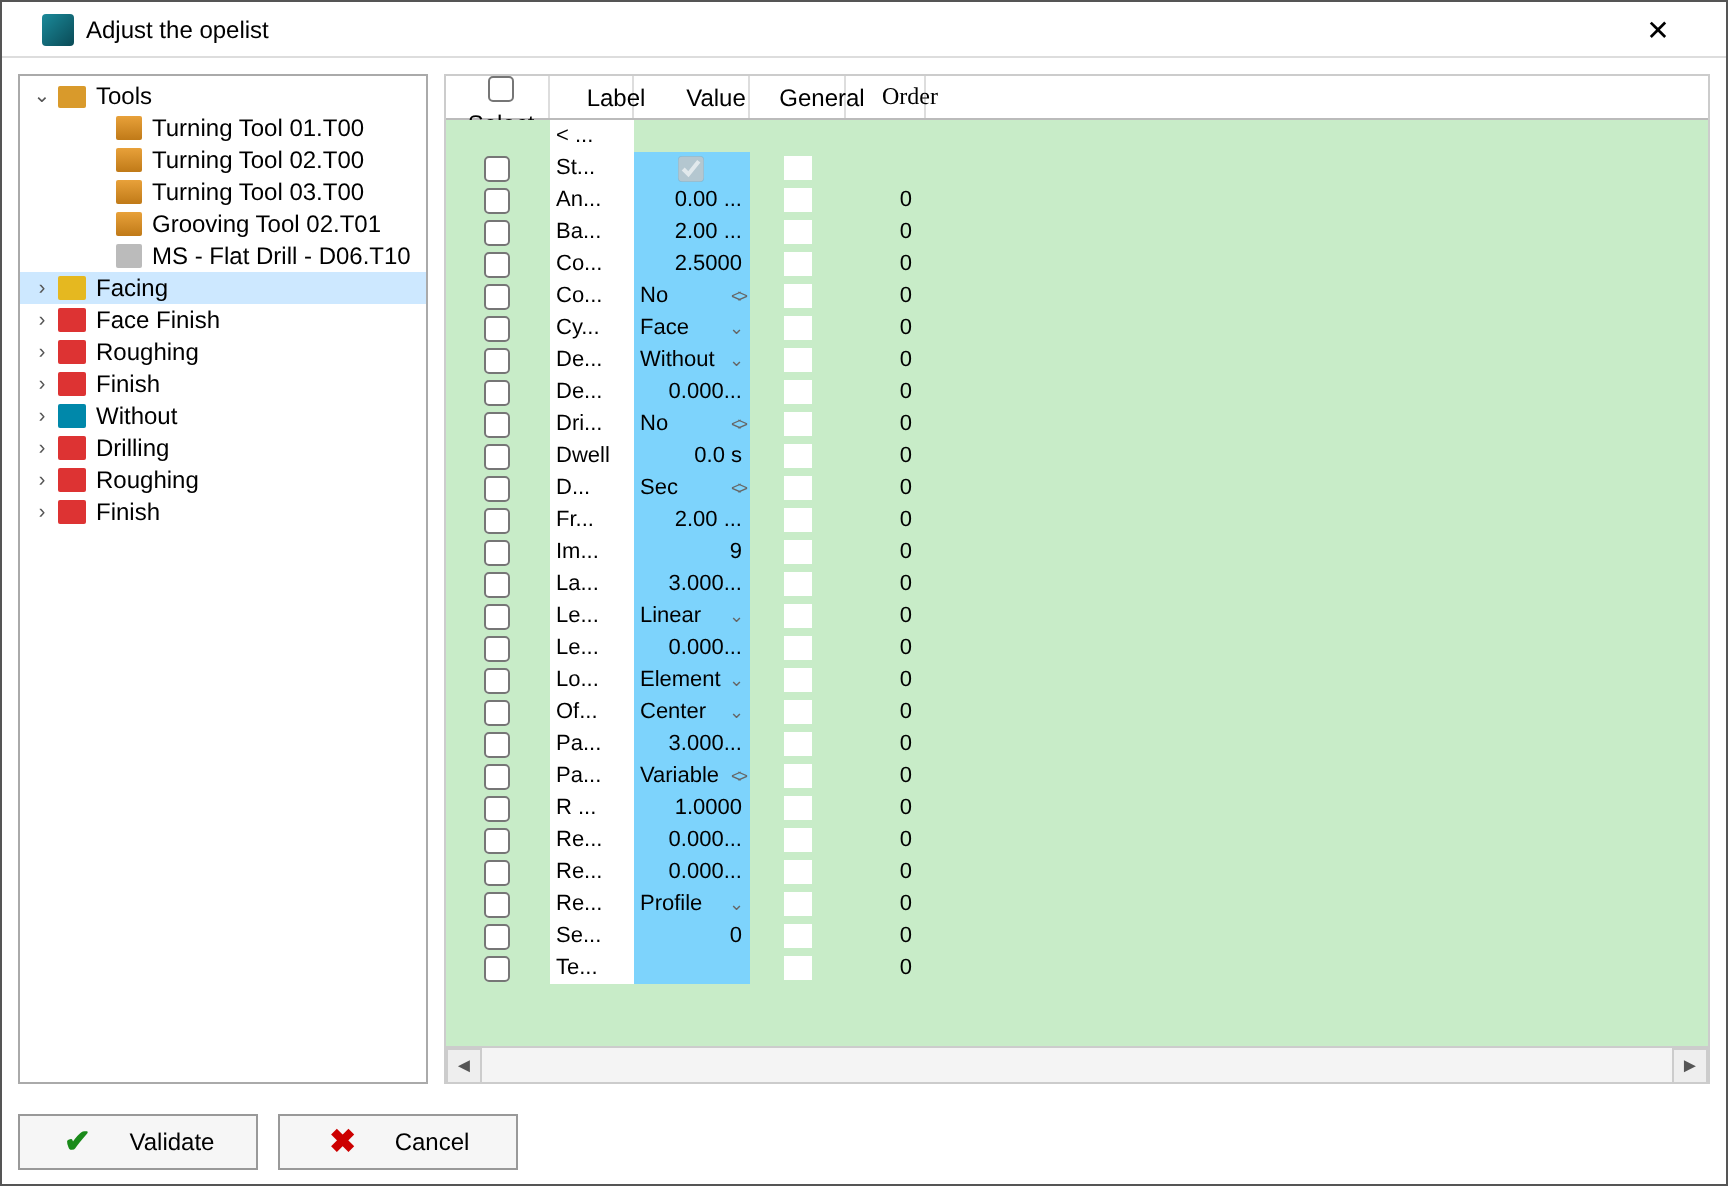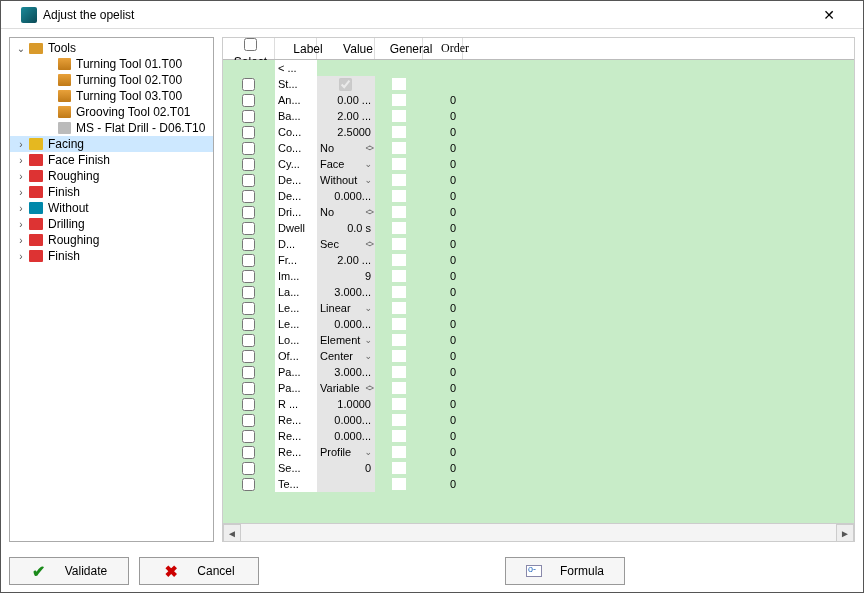--- a/index.html
+++ b/index.html
@@ -36,21 +36,21 @@
   .col-lab { width: 42px; }
   .col-val { width: 58px; }
   .col-gen { width: 48px; }
   .col-ord { width: 40px; font-family: Liberation Serif, serif; }
   .grid-body { flex: 1; overflow: hidden; position: relative; background: #c8ecc8; }
   .grid-rows { overflow-y: auto; height: 100%; }
   .grid-row { display: flex; height: 16px; align-items: center; }
   .gc { height: 16px; display: flex; align-items: center; border-right: 1px solid rgba(255,255,255,0); }
   .gc.sel { width: 52px; justify-content: center; }
   .gc.lab { width: 42px; background: #fff; padding: 0 3px; overflow: hidden; text-overflow: ellipsis; white-space: nowrap; font-size: 11px; margin: 1px 0; }
-  .gc.val { width: 58px; background: #e5e5e5; padding: 0 3px; justify-content: flex-end; font-size: 11px; margin: 1px 0; position: relative; }
+  .gc.val { width: 58px; background: #7dd3fc; padding: 0 3px; justify-content: flex-end; font-size: 11px; margin: 1px 0; position: relative; }
   .gc.gen { width: 48px; justify-content: center; position: relative; }
   .gc.gen .box { width: 14px; height: 12px; background: #fff; }
   .gc.ord { width: 40px; justify-content: flex-end; padding-right: 6px; font-size: 11px; }
   .gc input[type=checkbox] { margin: 0; }
   .val .dd { position: absolute; right: 2px; font-size: 9px; color: #666; }
   .val .spin { position: absolute; right: 2px; font-size: 9px; color: #666; letter-spacing: -2px; }
   .val.left { justify-content: flex-start; }
   .grid-row.first .gc.lab { font-weight: normal; }
   .grid-row.first .gc.sel { }
   .hscroll { height: 18px; border-top: 1px solid #ccc; background: #f4f4f4; position: relative; }
@@ -571,22 +571,16 @@
   <div class="footer">
     <div class="btn">
       <span class="bi checkmark">✔</span>
       <span>Validate</span>
     </div>
     <div class="btn">
       <span class="bi xmark">✖</span>
       <span>Cancel</span>
     </div>
     <div class="spacer"></div>
-    <div class="btn" style="min-width:120px">
-      <span class="bi">
-          <span class="formula-ico"></span>
-        </span>
-      <span>Formula</span>
-    </div>
     <div style="width:220px"></div>
   </div>
 
 </div>
 
 </body></html>

